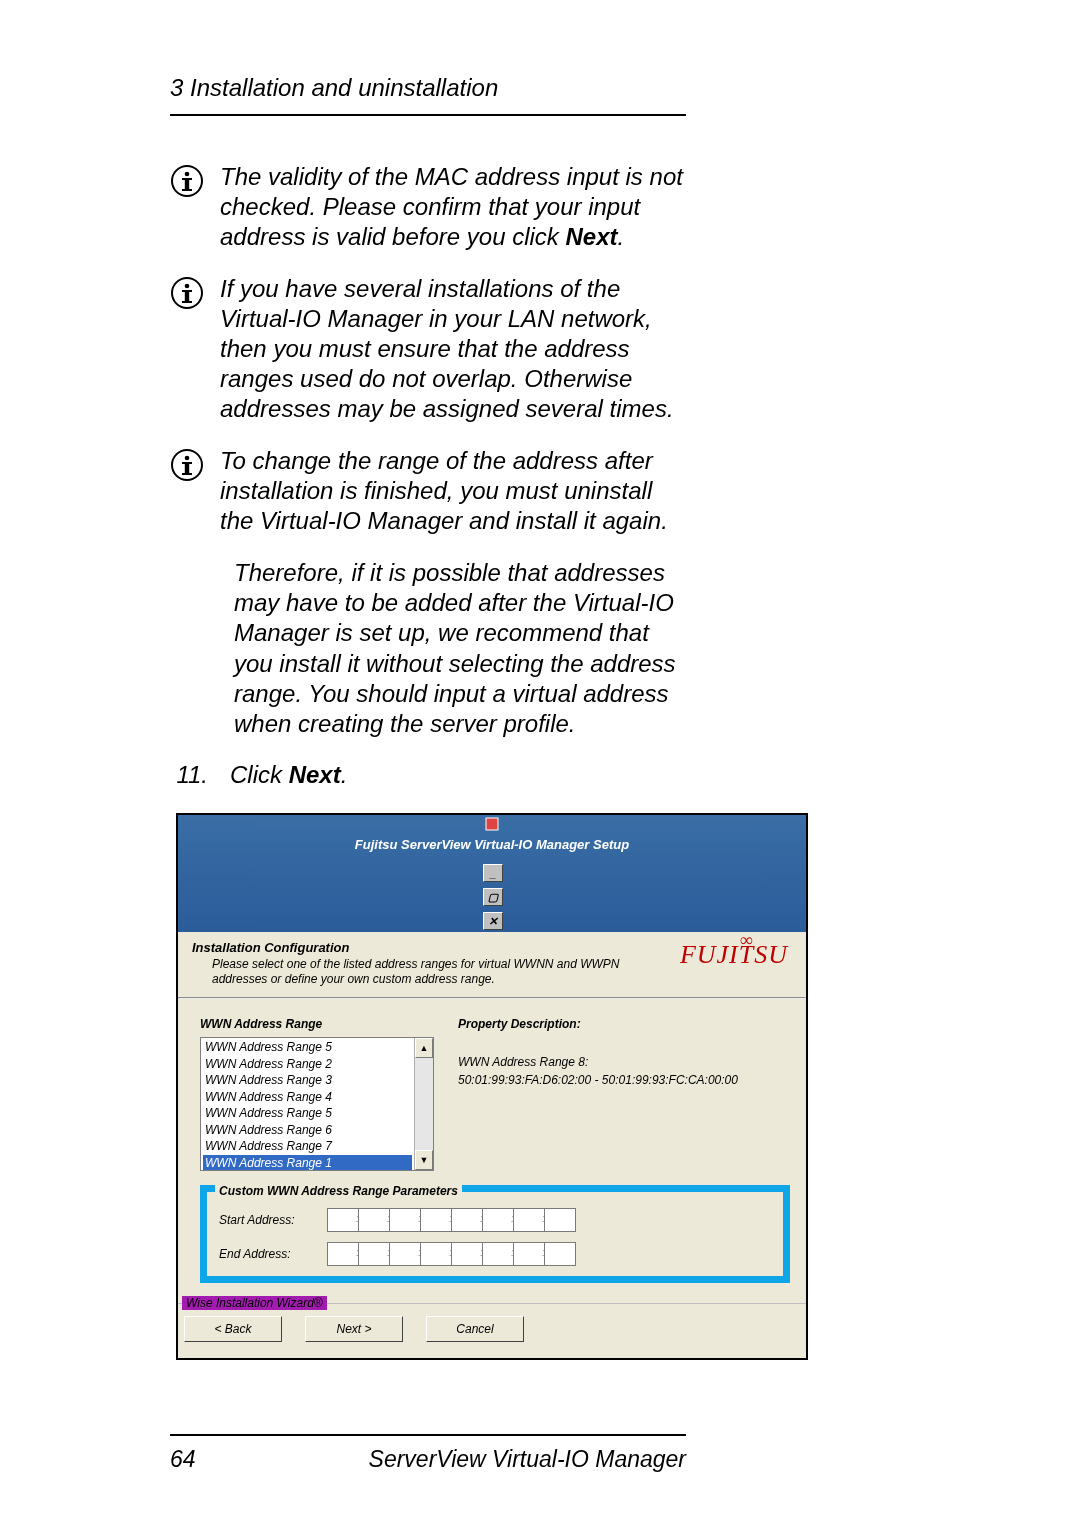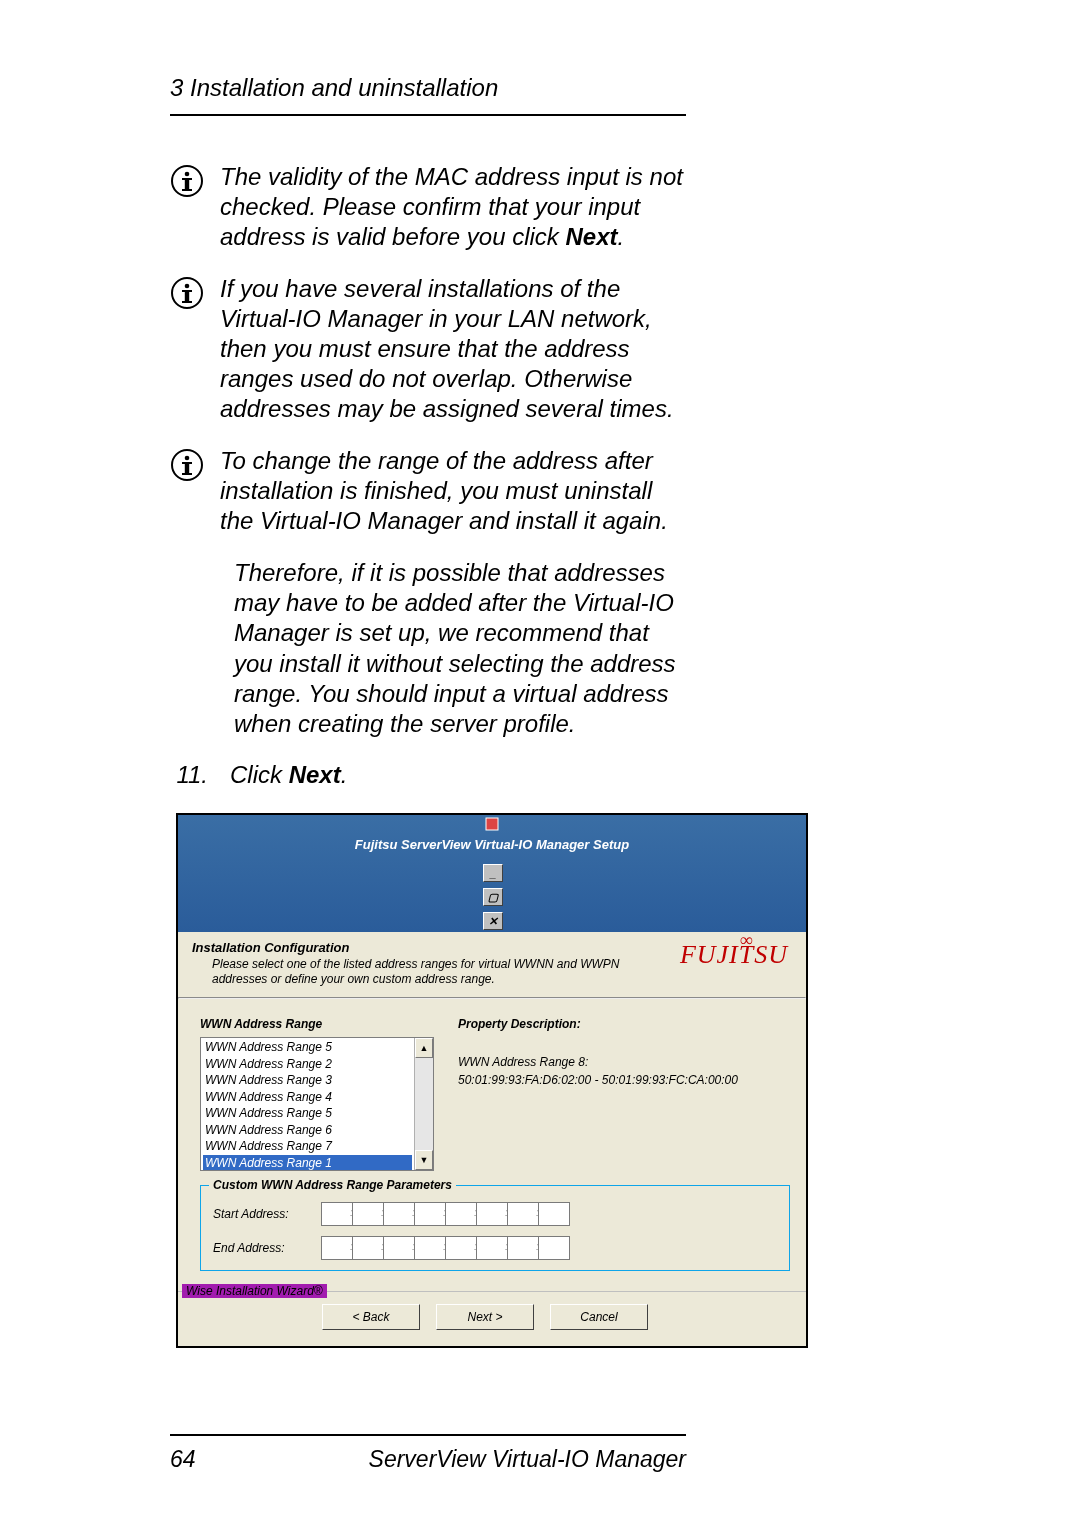--- a/index.html
+++ b/index.html
@@ -41,34 +41,34 @@
   .list-items { flex: 1; padding: 1px 2px; font-size: 12px; line-height: 16.5px; overflow: hidden; }
   .list-items .item { white-space: nowrap; padding: 0 2px; }
   .list-items .sel { background: #316ac5; color: #fff; }
   .scrollbar { width: 18px; background: #e6e6e6; border-left: 1px solid #b0b0b0; display: flex; flex-direction: column; }
   .sb-btn { height: 18px; background: #ece9d8; border: 1px solid #fff; border-right-color:#7a7a7a; border-bottom-color:#7a7a7a; display:flex; align-items:center; justify-content:center; font-size:9px; }
   .sb-track { flex: 1; }
 
   .desc-title { font-size: 12px; margin-bottom: 4px; }
   .desc-val { font-size: 12px; white-space: nowrap; }
 
-  .fieldset { border: 1px solid #0ea5e9; margin: 14px 0 6px 0; padding: 12px 12px 10px 12px; position: relative; }
+  .fieldset { border: 7px solid #0ea5e9; margin: 14px 0 6px 0; padding: 12px 12px 10px 12px; position: relative; }
   .fieldset .legend { position: absolute; top: -8px; left: 8px; background: #ece9d8; padding: 0 4px; font-weight: 700; font-size: 12px; }
   .addr-row { display: flex; align-items: center; gap: 16px; margin: 4px 0 10px 0; }
   .addr-row:last-child { margin-bottom: 0; }
   .addr-label { width: 92px; font-size: 12px; }
   .oct-group { display: flex; gap: 0; }
   .oct { width: 30px; height: 22px; border: 1px solid #7a7a7a; background: #fff; border-right: none; position: relative; }
   .oct:last-child { border-right: 1px solid #7a7a7a; }
   .oct::after { content: ":"; position: absolute; right: -1px; top: 3px; color: #888; font-size: 11px; }
   .oct:last-child::after { content: ""; }
 
   .wise { font-size: 12px; padding: 4px 0 4px 6px; border-top: 1px solid #bfbfbf; margin-top: 6px; position: relative; }
   .wise .wl { position: absolute; top: -8px; left: 4px; background: #a21caf; padding: 0 4px; }
-  .btn-row { display: flex; justify-content: center; gap: 16px; padding: 8px 20px 12px 0; }
+  .btn-row { display: flex; justify-content: flex-start; gap: 23px; padding: 8px 20px 12px 0; }
   .btn { min-width: 76px; height: 24px; background: #ece9d8; border: 1px solid #404040; border-top-color:#fff; border-left-color:#fff; font-size: 12px; display: inline-flex; align-items:center; justify-content:center; padding: 0 10px; }
 
   .footer { position: absolute; left: 170px; right: 170px; bottom: 58px; }
   .footer .hr2 { border: none; border-top: 2px solid #000; margin: 0 0 10px 0; }
   .footer-row { display: flex; justify-content: space-between; font-size: 23px; }
 </style>
 </head>
 <body>
 
 <div class="page">

